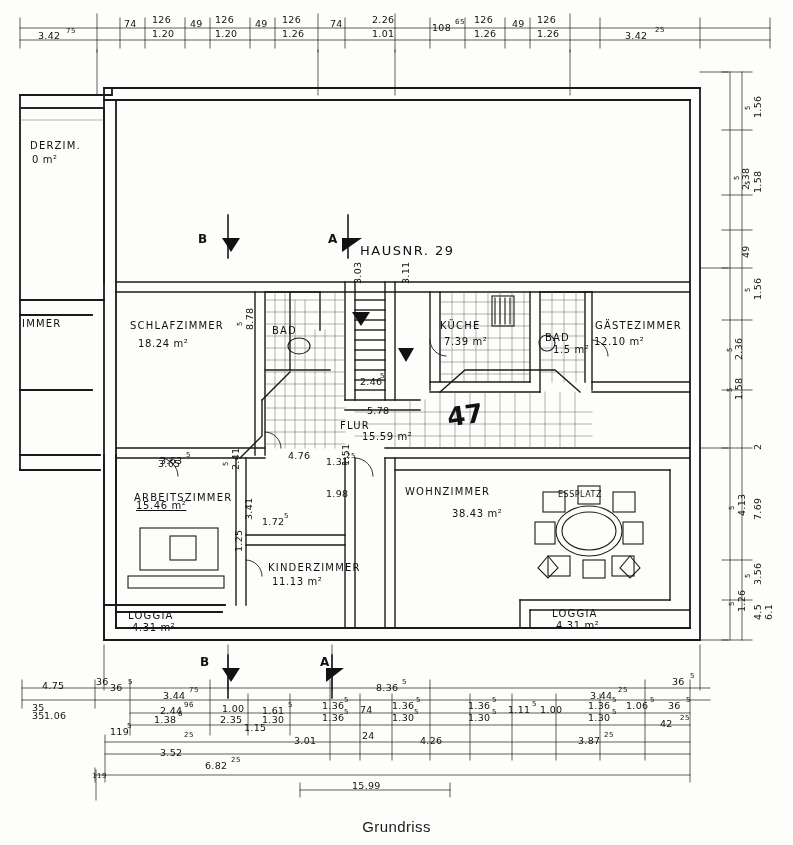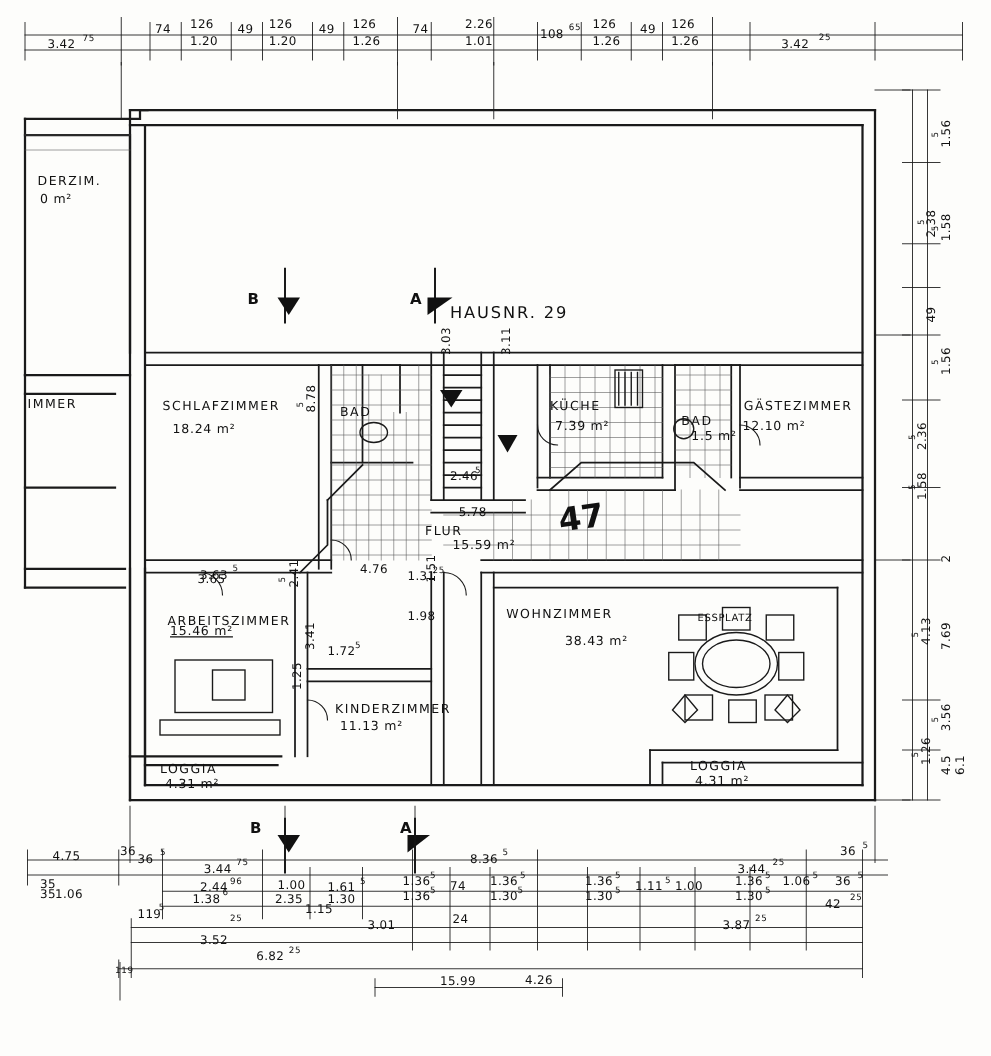--- a/index.html
+++ b/index.html
@@ -533,26 +533,27 @@
     <div class="lbl dim" style="left:660px; top:718px;">42</div>
     <div class="lbl tiny" style="left:680px; top:714px;">25</div>
 
     <div class="lbl dim" style="left:110px; top:726px;">119</div>
     <div class="lbl tiny" style="left:127px; top:722px;">5</div>
     <div class="lbl dim" style="left:160px; top:735px;margin-top:12px;">3.52</div>
     <div class="lbl tiny" style="left:184px; top:731px;">25</div>
     <div class="lbl dim" style="left:244px; top:722px;">1.15</div>
     <div class="lbl dim" style="left:294px; top:735px;">3.01</div>
     <div class="lbl dim" style="left:362px; top:730px;">24</div>
-    <div class="lbl dim" style="left:420px; top:735px;margin-top:44px;">4.26</div>
+    <div class="lbl dim" style="left:420px; top:735px;">4.26</div>
     <div class="lbl dim" style="left:578px; top:735px;">3.87</div>
     <div class="lbl tiny" style="left:604px; top:731px;">25</div>
 
     <div class="lbl dim" style="left:205px; top:760px;">6.82</div>
     <div class="lbl tiny" style="left:231px; top:756px;">25</div>
 
     <div class="lbl dim" style="left:352px; top:780px;">15.99</div>
 
     <div class="lbl tiny" style="left:92px; top:772px;">119</div>
 
   </div>
 
+  <div class="caption">Grundriss</div>
 </div>
 
 </body></html>

